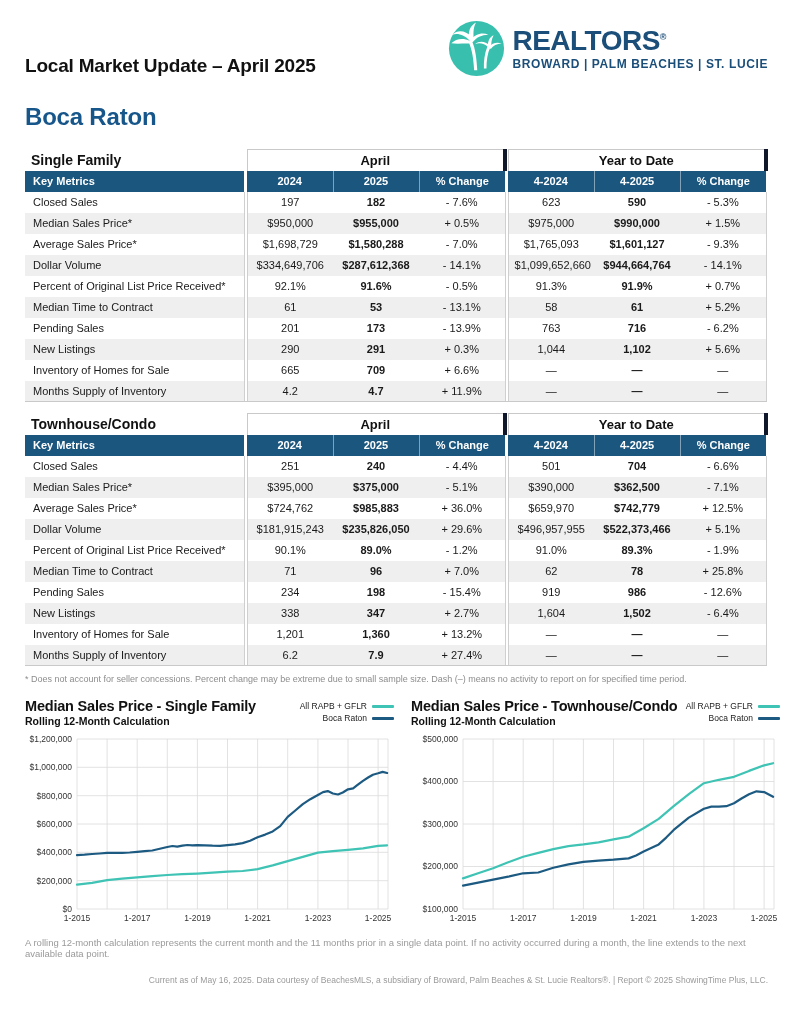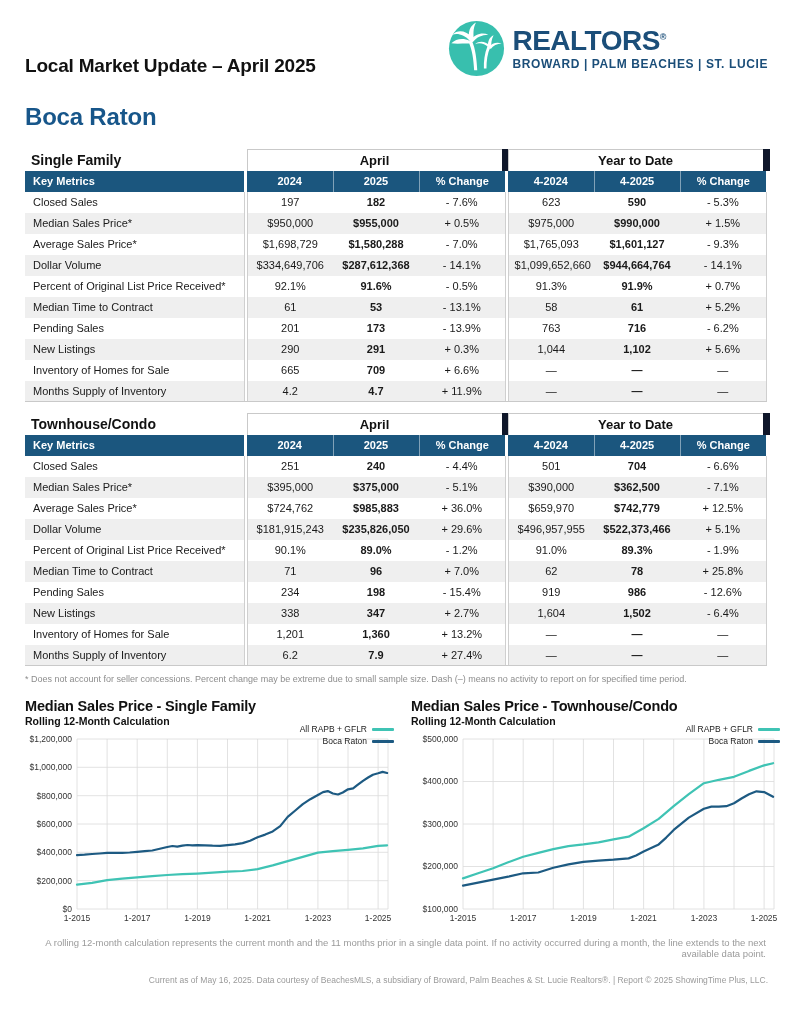--- a/index.html
+++ b/index.html
@@ -21,45 +21,45 @@
   .market-name { font-size:24px; font-weight:bold; color:#17568A; padding:26px 0 0 25px; letter-spacing:-0.2px; }
   
   .tbl-wrap { margin:18px 25px 0 25px; }
   .tbl-wrap.second { margin-top:11px; }
   table.metrics { border-collapse:collapse; table-layout:fixed; width:741px; font-size:11px; }
   table.metrics th, table.metrics td { padding:0 6px; height:21px; vertical-align:middle; }
   col.c-metric { width:219px; } col.c-gap { width:3px; } col.c-val { width:86px; }
   .grp-row th { height:22px; }
   .section-name { text-align:left; font-size:14px; font-weight:bold; padding-left:8px; }
   .grp-hd { text-align:center; font-size:13px; font-weight:bold;
-            border-top:1px solid #c9c9c9; border-left:1px solid #c9c9c9; border-right:7px solid #0f172a; }
+            border-top:1px solid #c9c9c9; border-left:1px solid #c9c9c9; border-right:4px solid #0f172a; }
   .blue-row th { background:#1B567E; color:#fff; font-weight:bold; font-size:11px; text-align:center; height:21px; }
   .blue-row th.metric-h { text-align:left; padding-left:8px; }
   .blue-row th.sep { border-left:1px solid rgba(255,255,255,0.45); }
   .blue-row th.gap, td.gap, th.gap { background:#fff !important; border-left:none; border-right:none; padding:0; }
   tbody td { text-align:center; color:#1a1a1a; }
   tbody td.m { text-align:left; padding-left:8px; }
   tbody td.b { font-weight:bold; }
   tbody tr:nth-child(even) td { background:#efefef; }
   tbody td.gl { border-left:1px solid #cfcfcf; }
   tbody td.gr { border-right:1px solid #cfcfcf; }
   tbody tr:last-child td { border-bottom:1px solid #c9c9c9; }
   .tbl-footnote { margin:8px 25px 0 25px; font-size:9px; color:#8d8d8d; }
   
   .charts { display:flex; gap:15px; margin:14px 25px 0 25px; }
   .chart-block { width:371px; position:relative; }
   .chart-title { font-size:14.5px; font-weight:bold; letter-spacing:-0.2px; }
   .chart-sub { font-size:10.5px; font-weight:bold; margin-top:1px; }
-  .legend { position:absolute; top:2px; right:2px; text-align:center;margin-top:23px; }
+  .legend { position:absolute; top:2px; right:2px; text-align:center; }
   .legend-row { display:flex; align-items:center; justify-content:flex-end; gap:5px; height:12px; }
   .legend-label { font-size:8.5px; color:#222; }
   .legend-swatch { width:22px; height:3px; border-radius:1px; display:inline-block; }
   svg.chart { width:371px; height:192px; display:block; margin-top:6px; }
   
-  .rolling-note { margin:12px 25px 0 25px; font-size:9.5px; color:#9a9a9a; text-align:right; }
+  .rolling-note { margin:12px 25px 0 25px; font-size:9.5px; color:#9a9a9a; text-align:left; }
   .doc-footer { margin:16px 23px 0 25px; font-size:8.5px; color:#9a9a9a; text-align:right; }
 </style>
 </head>
 <body>
 
 <div class="page">
 
   <div class="hdr">
     <div class="hdr-title">Local Market Update – April 2025</div>
     <div class="logo">

